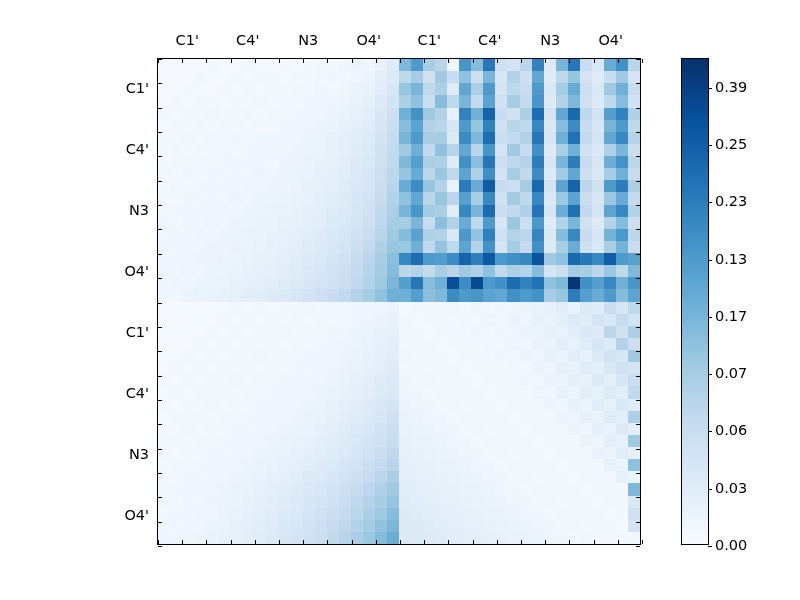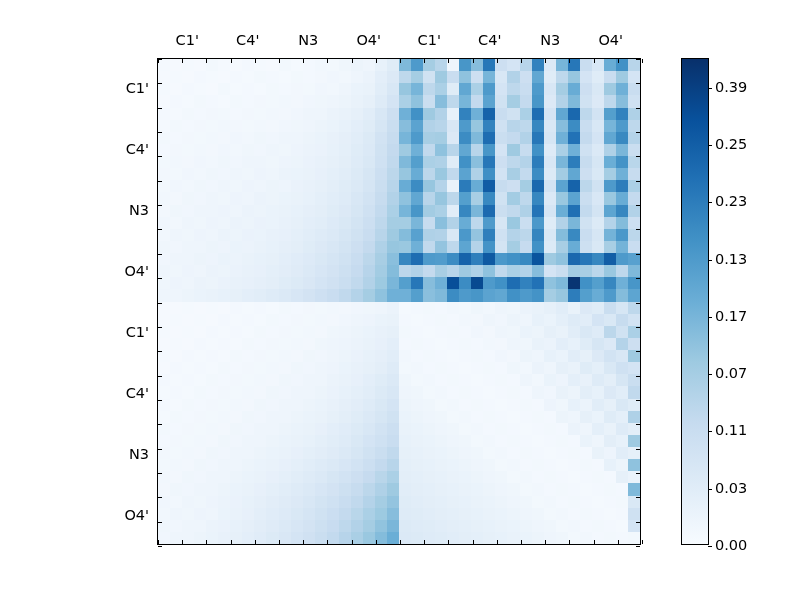--- a/index.html
+++ b/index.html
@@ -1793,21 +1793,21 @@
         <div class="cbtick" style="top: 257.824px;"></div>
         <div class="cbtick" style="top: 200.529px;"></div>
         <div class="cbtick" style="top: 143.235px;"></div>
         <div class="cbtick" style="top: 85.9412px;"></div>
         <div class="cbtick" style="top: 28.6471px;"></div>
       </div>
   </div>
   <div id="cblabels">
       <div class="cblabel" style="top: 545px; left: 715px;">0.00</div>
       <div class="cblabel" style="top: 487.706px; left: 715px;">0.03</div>
-      <div class="cblabel" style="top: 430.412px; left: 715px;">0.11</div>
+      <div class="cblabel" style="top: 430.412px; left: 715px;">0.06</div>
       <div class="cblabel" style="top: 373.118px; left: 715px;">0.07</div>
       <div class="cblabel" style="top: 315.824px; left: 715px;">0.17</div>
       <div class="cblabel" style="top: 258.529px; left: 715px;">0.13</div>
       <div class="cblabel" style="top: 201.235px; left: 715px;">0.23</div>
       <div class="cblabel" style="top: 143.941px; left: 715px;">0.25</div>
       <div class="cblabel" style="top: 86.6471px; left: 715px;">0.39</div>
     </div>
 
 </div>
 

